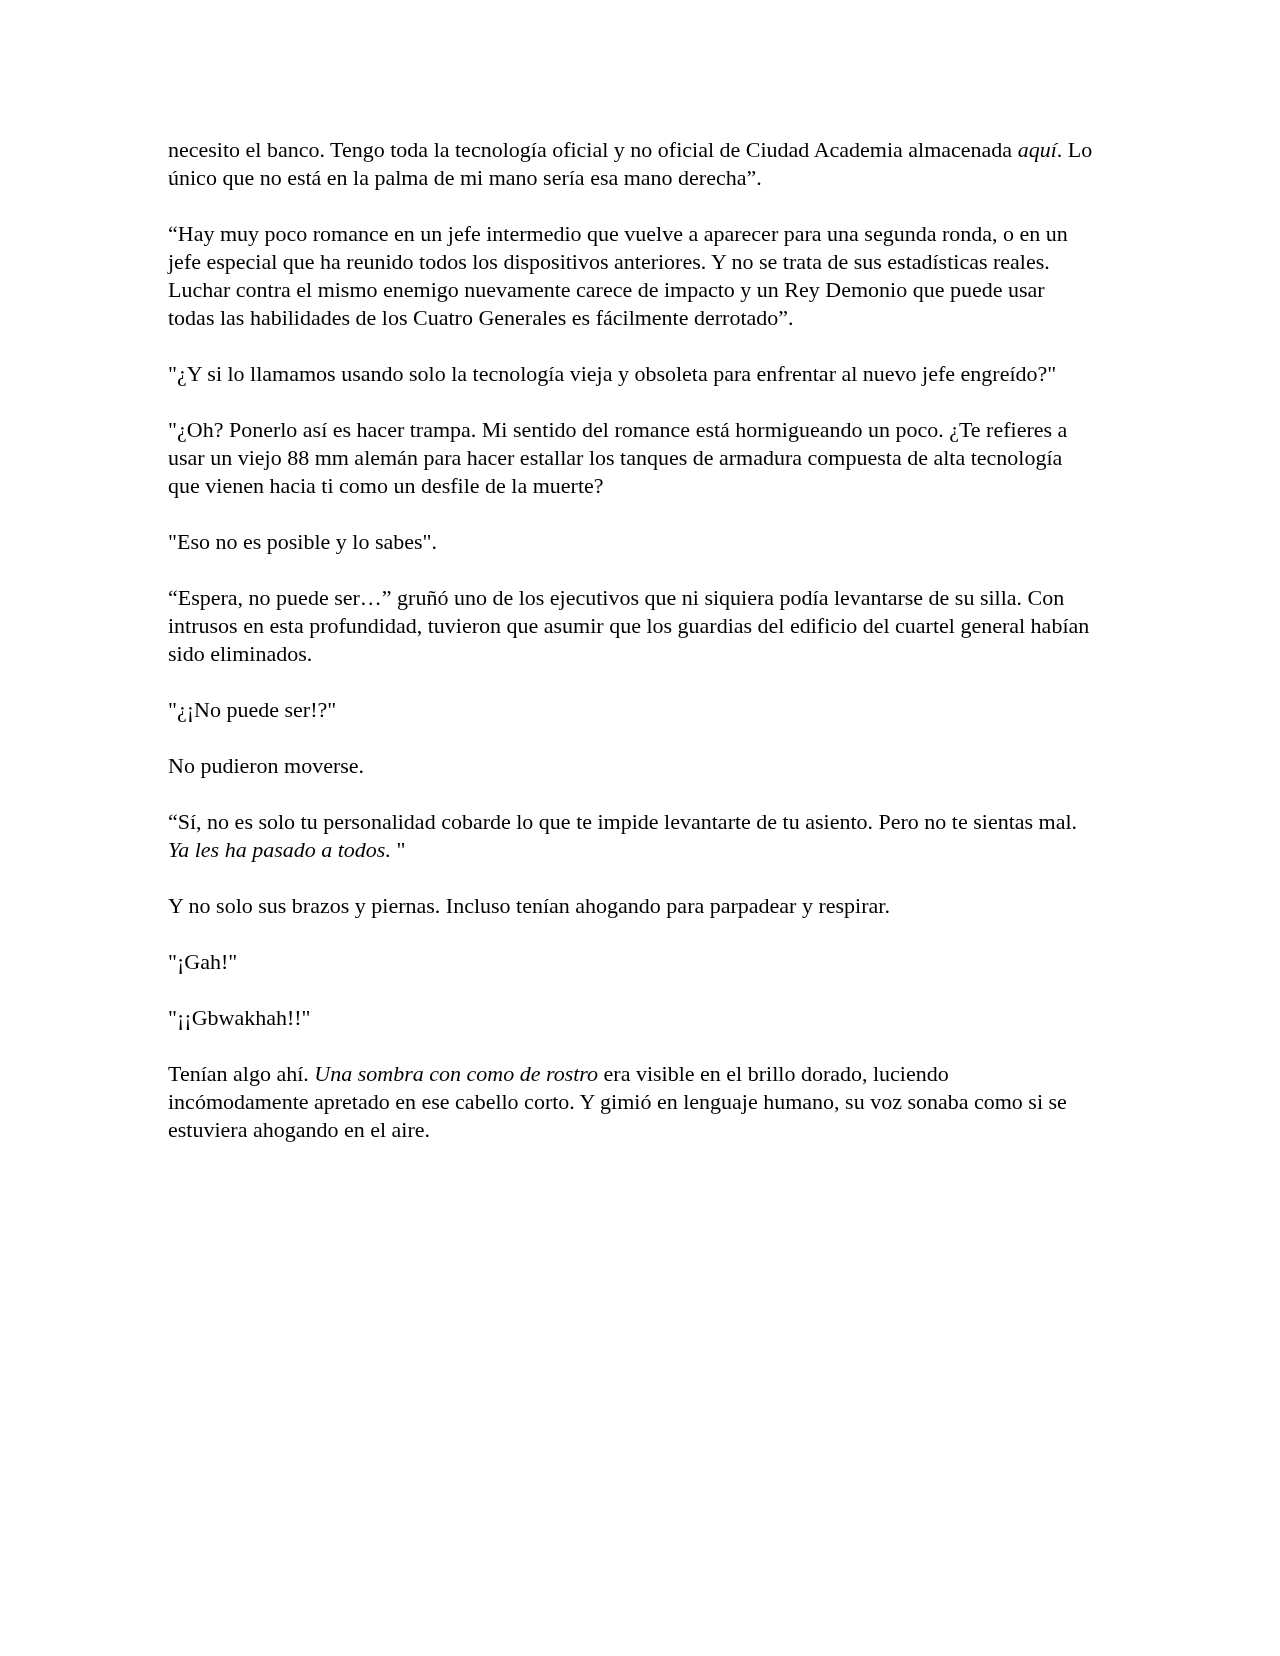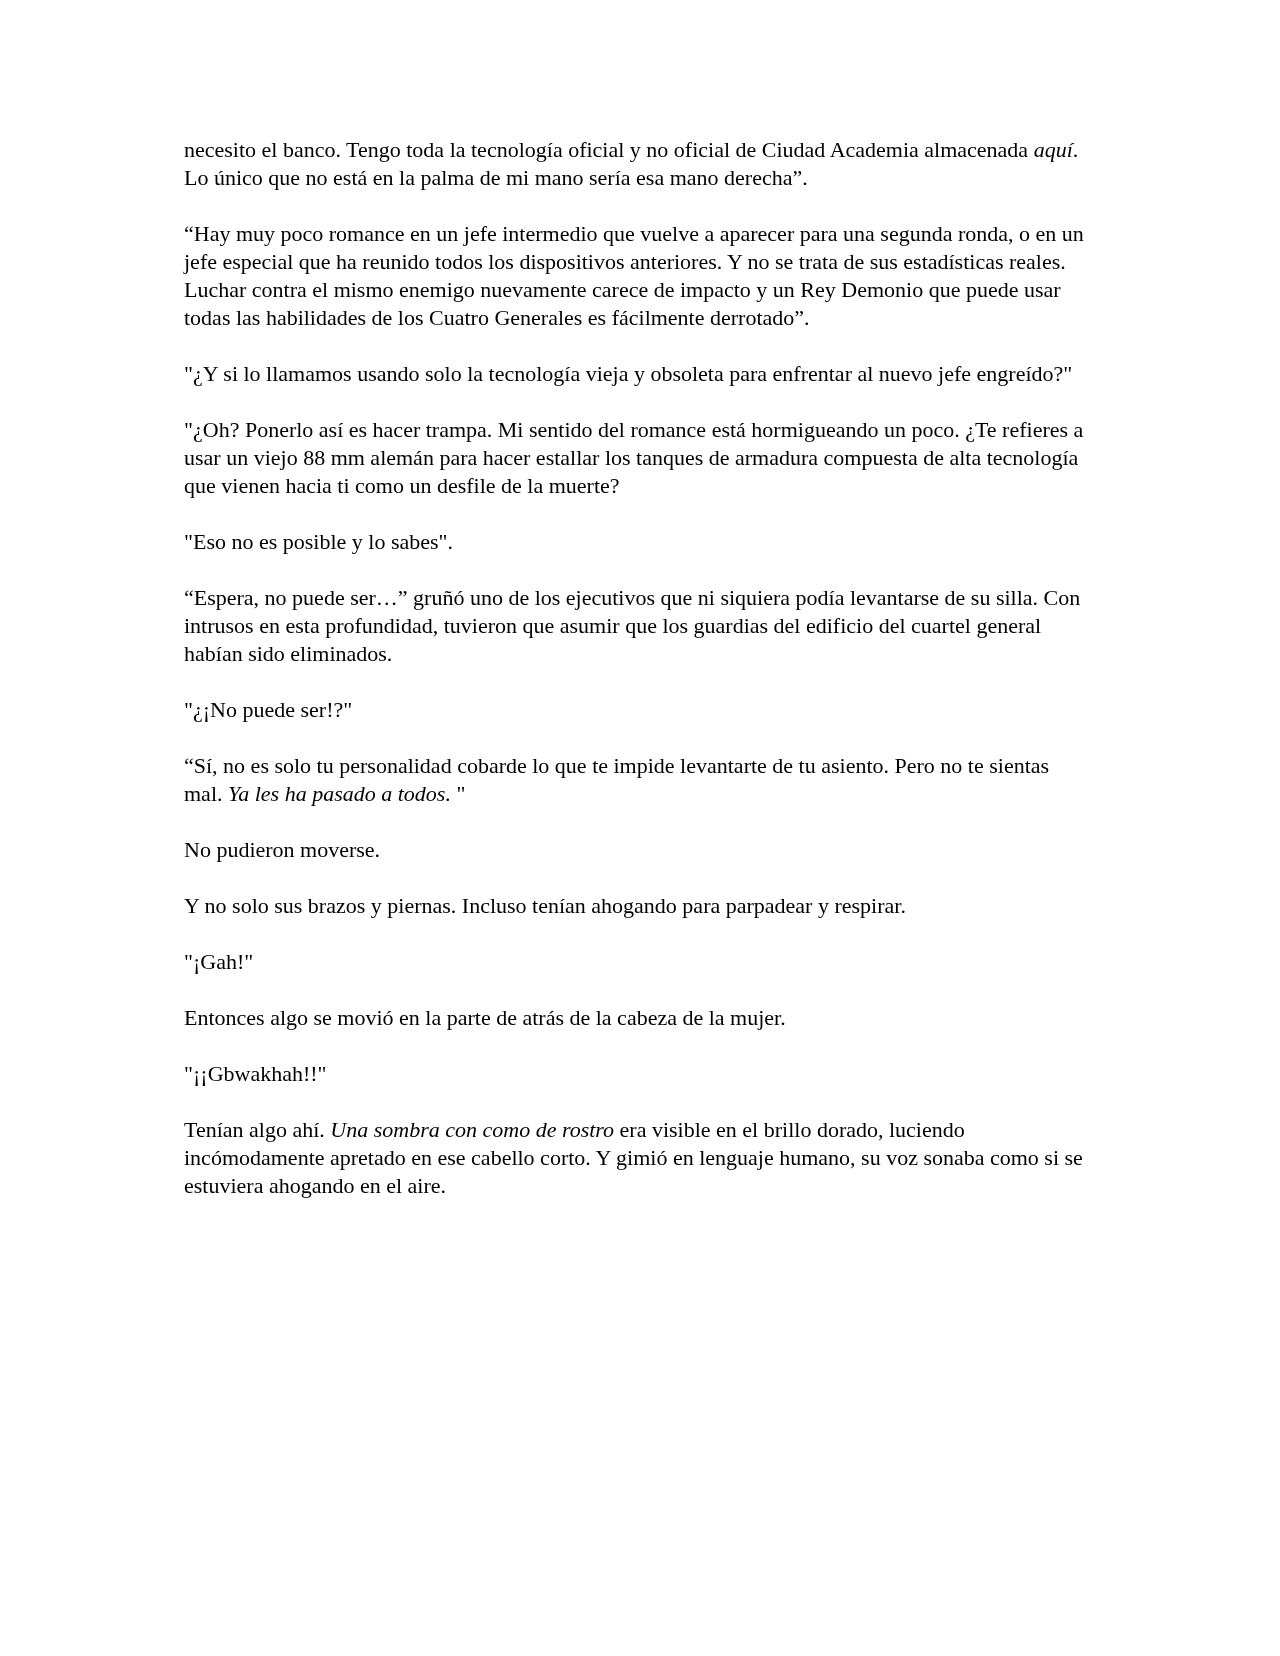--- a/index.html
+++ b/index.html
@@ -18,40 +18,39 @@
   }
   .text-block {
     width: 925px;
     font-family: "Liberation Serif", "DejaVu Serif", serif;
     font-size: 22px;
     line-height: 28px;
     color: #000000;
     text-align: left;
   }
   .para {
-    margin: 0 0 28px 16px;
+    margin: 0 0 28px 0;
     padding: 0;
   }
   .para em {
     font-style: italic;
   }
 </style>
 </head>
 <body>
 
 <div class="page">
   <div class="text-block">
       <p class="para"><span>necesito el banco. Tengo toda la tecnología oficial y no oficial de Ciudad Academia almacenada </span><em>aquí</em><span>. Lo único que no está en la palma de mi mano sería esa mano derecha”.</span></p>
       <p class="para"><span>“Hay muy poco romance en un jefe intermedio que vuelve a aparecer para una segunda ronda, o en un jefe especial que ha reunido todos los dispositivos anteriores. Y no se trata de sus estadísticas reales. Luchar contra el mismo enemigo nuevamente carece de impacto y un Rey Demonio que puede usar todas las habilidades de los Cuatro Generales es fácilmente derrotado”.</span></p>
       <p class="para"><span>"¿Y si lo llamamos usando solo la tecnología vieja y obsoleta para enfrentar al nuevo jefe engreído?"</span></p>
       <p class="para"><span>"¿Oh? Ponerlo así es hacer trampa. Mi sentido del romance está hormigueando un poco. ¿Te refieres a usar un viejo 88 mm alemán para hacer estallar los tanques de armadura compuesta de alta tecnología que vienen hacia ti como un desfile de la muerte?</span></p>
       <p class="para"><span>"Eso no es posible y lo sabes".</span></p>
       <p class="para"><span>“Espera, no puede ser…” gruñó uno de los ejecutivos que ni siquiera podía levantarse de su silla. Con intrusos en esta profundidad, tuvieron que asumir que los guardias del edificio del cuartel general habían sido eliminados.</span></p>
       <p class="para"><span>"¿¡No puede ser!?"</span></p>
+      <p class="para"><span>No pudieron moverse.</span></p>
       <p class="para"><span>“Sí, no es solo tu personalidad cobarde lo que te impide levantarte de tu asiento. Pero no te sientas mal. </span><em>Ya les ha pasado a todos.</em><span> "</span></p>
-      <p class="para"><span>No pudieron moverse.</span></p>
       <p class="para"><span>Y no solo sus brazos y piernas. Incluso tenían ahogando para parpadear y respirar.</span></p>
       <p class="para"><span>"¡Gah!"</span></p>
-      <p class="para"><span>Entonces algo se movió en la parte de atrás de la cabeza de la mujer.</span></p>
       <p class="para"><span>"¡¡Gbwakhah!!"</span></p>
       <p class="para"><span>Tenían algo ahí. </span><em>Una sombra con como de rostro</em><span> era visible en el brillo dorado, luciendo incómodamente apretado en ese cabello corto. Y gimió en lenguaje humano, su voz sonaba como si se estuviera ahogando en el aire.</span></p>
     </div>
 </div>
 
 </body></html>

